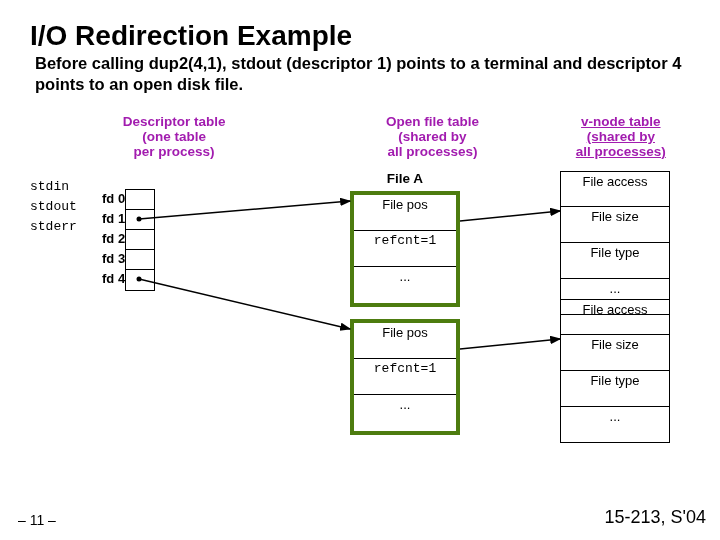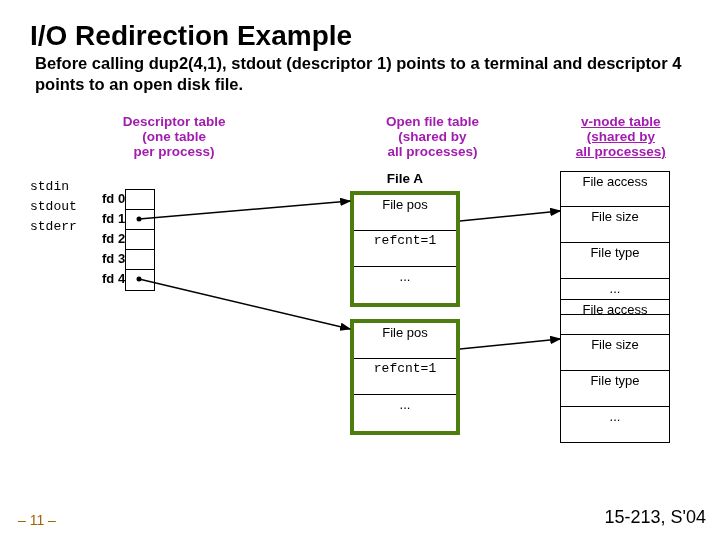--- a/index.html
+++ b/index.html
@@ -95,21 +95,21 @@
     width: 110px;
     text-align: center;
   }
   .dots { line-height: 12px; letter-spacing: 0; }
 
   .slidenum {
     position: absolute;
     bottom: 12px;
     left: 18px;
     font-size: 14px;
-    color: #a16207;
+    color: #000000;
   }
   .course {
     position: absolute;
     bottom: 12px;
     right: 14px;
     font-size: 18px;
     color: #000000;
   }
 
   svg.arrows {

